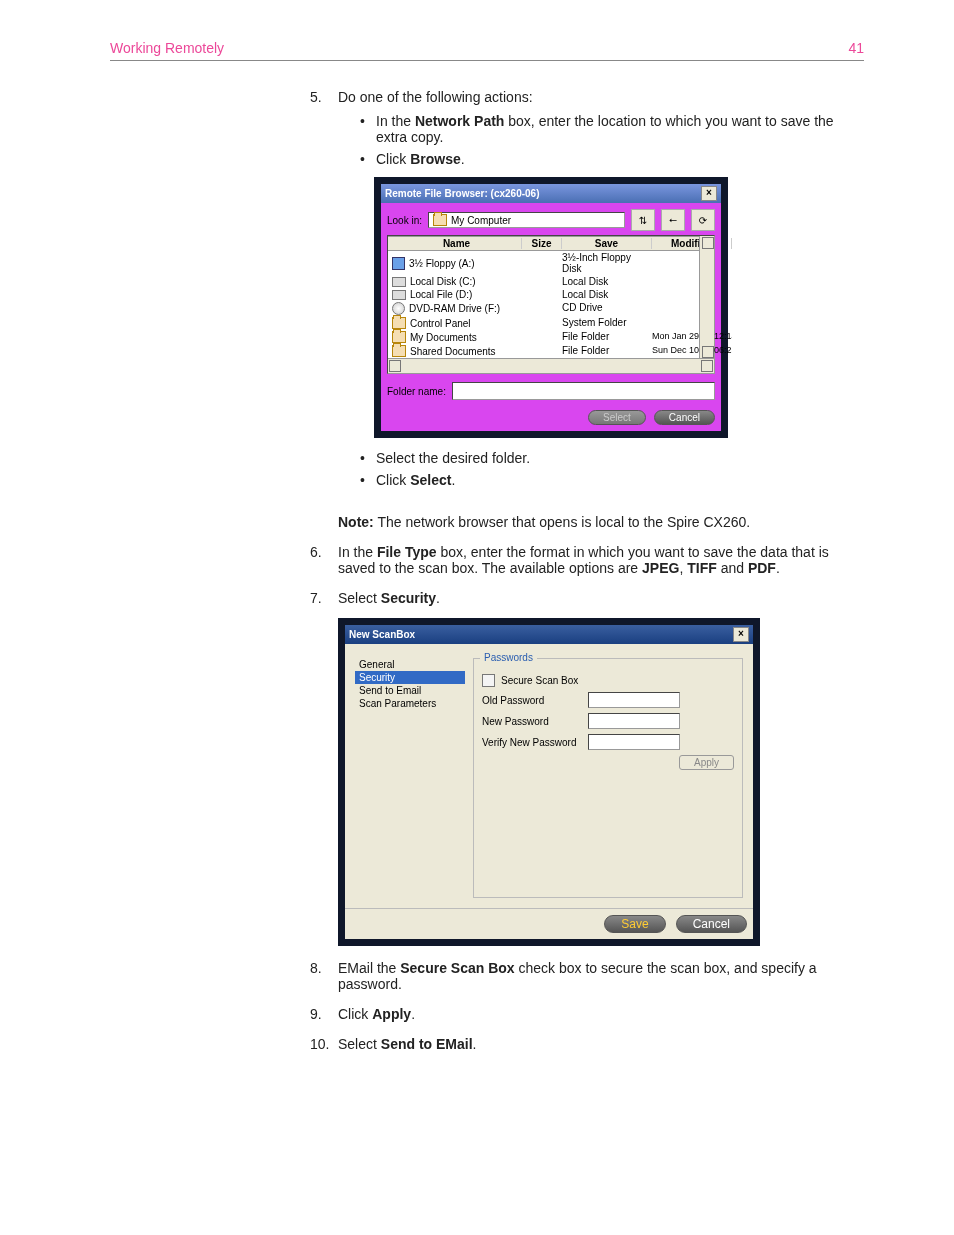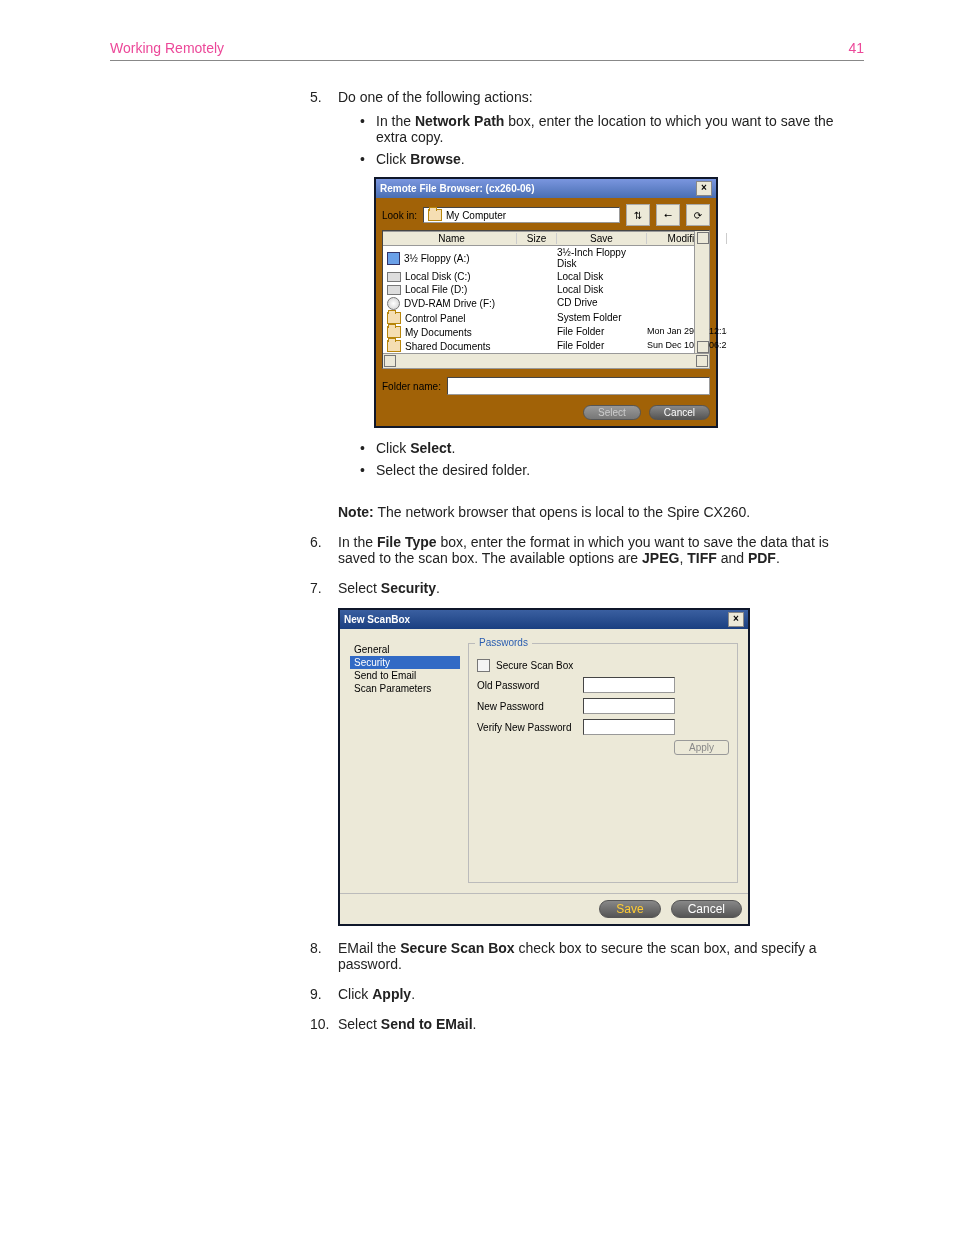--- a/index.html
+++ b/index.html
@@ -49,22 +49,22 @@
   }
   ul.bullets li::before {
     content: "•";
     position: absolute;
     left: 0;
     top: 0;
     font-size: 14px;
   }
   .note-line { margin-left: 0; margin-top: 26px; }
   .dialog {
-    border: 2px solid #0f172a;
-    background: #a16207;
+    border: 7px solid #0f172a;
+    background: #d946ef;
     font-family: Tahoma, Arial, sans-serif;
     font-size: 10px;
     color: #000;
     margin: 10px 0 12px 36px;
   }
   .dialog .titlebar {
     background: linear-gradient(#7a96df, #4a6fb3);
     color: #fff;
     font-weight: bold;
     padding: 2px 4px;
@@ -144,21 +144,21 @@
     display: grid;
     grid-template-columns: 130px 40px 90px 80px;
     padding: 1px 4px;
   }
   .fb-header {
     background: #ece9d8;
     border-top: 1px solid #999;
     border-bottom: 1px solid #999;
     text-align: center;
   }
-  .fb-header > div { border-right: 1px solid #ccc; }
+  .fb-header > div { border-right: 1px solid #ccc; font-weight: bold; }
   .fb-list {
     background: #fff;
     border: 1px inset #999;
     margin: 0 6px;
     font-size: 10px;
     position: relative;
   }
   .fb-row > div:first-child { display:flex; align-items:center; gap:4px; }
   .fb-row > div:nth-child(4) { font-size: 9px; white-space: nowrap; overflow: hidden; }
   .fb-scroll-v {
@@ -365,24 +365,24 @@
         <span>Folder name:</span>
         <div class="fb-folder-input"></div>
       </div>
       <div class="fb-buttons">
         <div class="oval-btn disabled">Select</div>
         <div class="oval-btn">Cancel</div>
       </div>
     </div>
 
     <ul class="bullets">
+      <li>Select the desired folder.</li>
       <li>
         <span>Click </span><b>Select</b><span>.</span>
       </li>
-      <li>Select the desired folder.</li>
     </ul>
     <div class="note-line">
       <b>Note:</b><span>  The network browser that opens is local to the Spire CX260.</span>
     </div>
   </li>
 
   <li>
     <span>In the </span><b>File Type</b><span> box, enter the format in which you want to save the data that is saved to the scan box. The available options are </span><b>JPEG</b><span>, </span><b>TIFF</b><span> and </span><b>PDF</b><span>.</span>
   </li>
 

